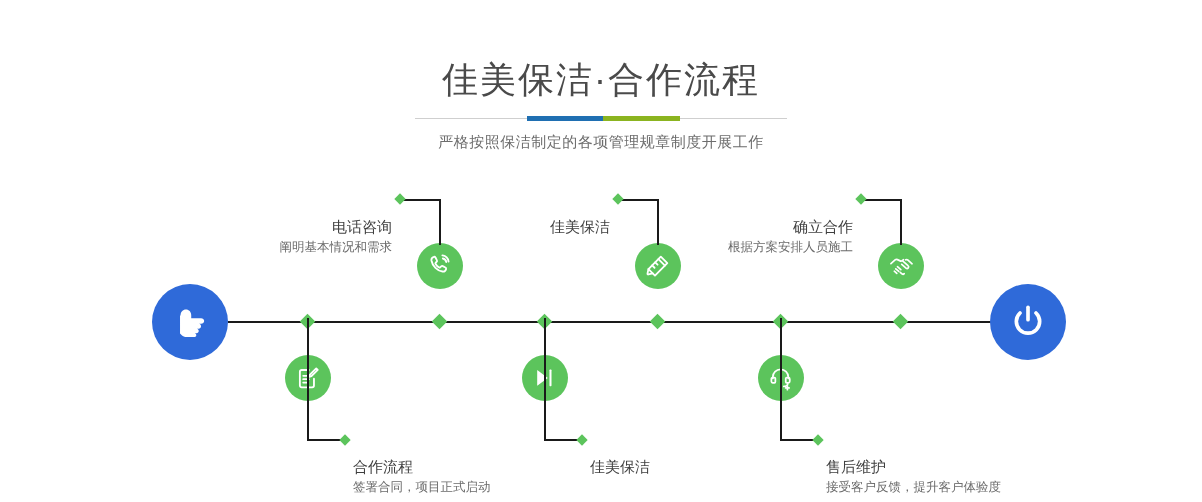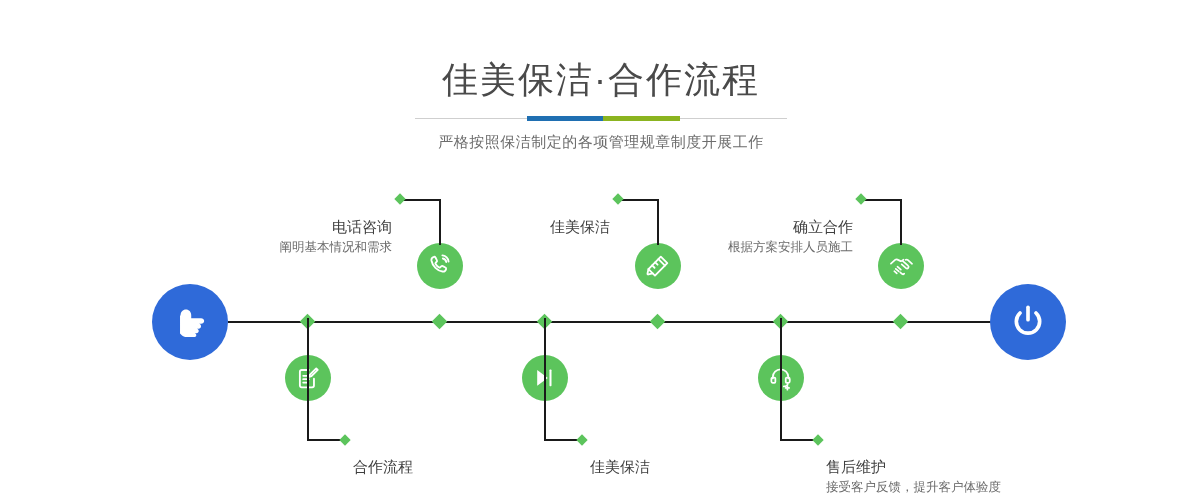--- a/index.html
+++ b/index.html
@@ -133,20 +133,21 @@
           <path d="M7.6 10h5.2M7.6 13.1h5.2M7.6 16.2h3.4"></path>
           <path d="M19.6 3.1 21 4.5 15.2 10.3l-2.1.7.7-2.1z"></path>
         </svg>
       </span>
     </div>
     <div class="stem stem-v" style="left:307px;top:318px;height:123px;"></div>
     <div class="stem stem-h" style="left:307px;top:439px;width:37px;"></div>
     <div class="diamond small" style="left:341px;top:436px;"></div>
     <div class="lbl down" style="left:353px;top:425px;width:240px;">
       <div class="t">合作流程</div>
+      <div class="d">签署合同，项目正式启动</div>
     </div>
 
     <div class="diamond" style="left:652px;top:316px;"></div>
     <div class="node-icon" style="left:635px;top:243px;">
       <span>
         <svg width="26" height="26" viewBox="0 0 24 24" fill="none" stroke="#ffffff" stroke-width="1.7" stroke-linecap="round" stroke-linejoin="round">
           <path d="M14.6 3.4 20.6 9.4 9.2 20.8l-6-6z"></path>
           <path d="M12.4 5.6 18.4 11.6"></path>
           <path d="m3.2 14.8-.9 4.2c-.1.5.3.9.8.8l4.1-.9"></path>
           <path d="M6.6 11.4 8.8 13.6M9.4 8.6 11.6 10.8"></path>

